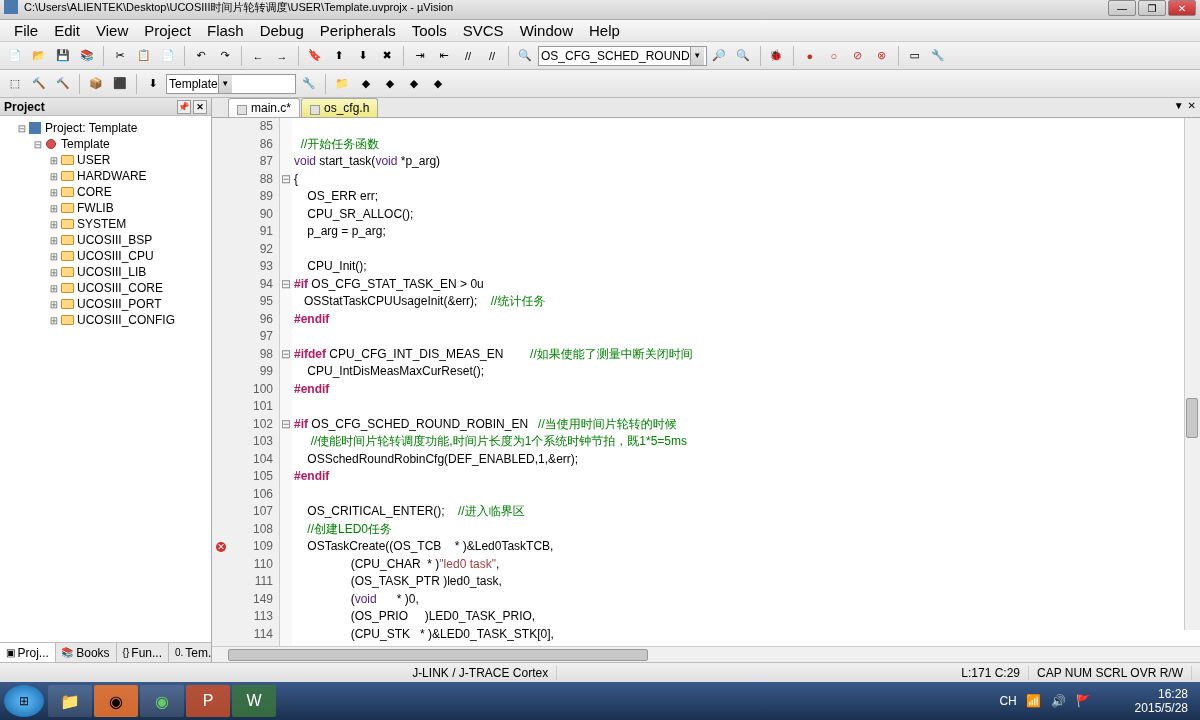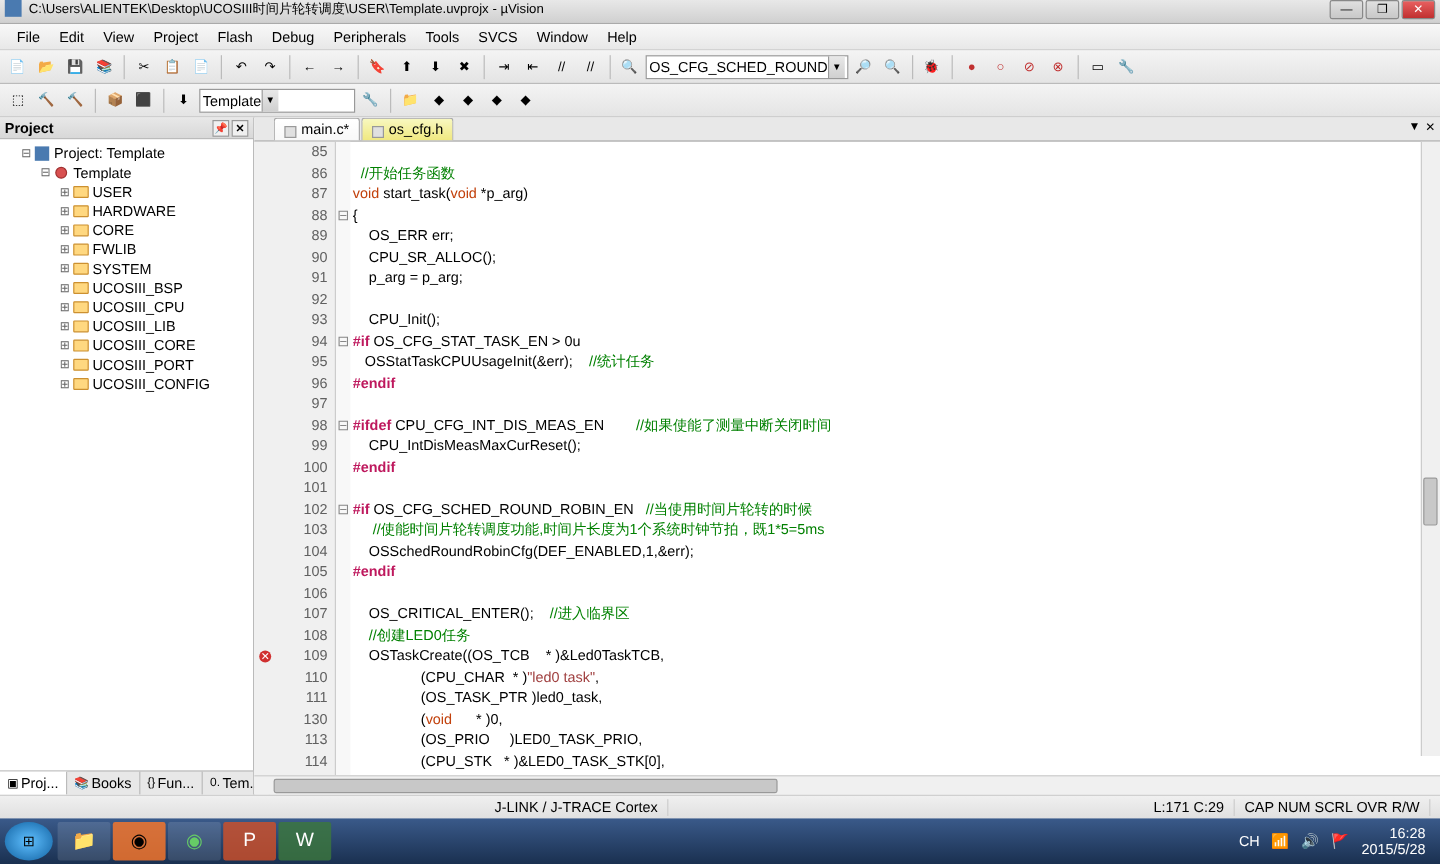--- a/index.html
+++ b/index.html
@@ -6,21 +6,21 @@
 body { background: #f0f0f0; width: 1200px; height: 720px; overflow: hidden; position: relative; }
 
 .titlebar { height: 20px; background: linear-gradient(#e8e8e8, #d0d0d0); display: flex; align-items: flex-start; padding: 0 4px; border-bottom: 1px solid #aaa; }
 .app-icon { width: 14px; height: 14px; background: #4a7ab0; margin-right: 6px; }
 .title-text { flex: 1; font-size: 11px; }
 .winbtns { display: flex; gap: 2px; }
 .winbtn { width: 28px; height: 16px; display: flex; align-items: center; justify-content: center; font-size: 10px; background: linear-gradient(#e0e0e0,#c8c8c8); border: 1px solid #888; border-radius: 2px; }
 .winbtn.close { background: linear-gradient(#e86060,#c03030); color: #fff; }
 
 .menubar { height: 22px; background: linear-gradient(#f8f8f8,#e8e8e8); display: flex; align-items: center; padding: 0 6px; border-bottom: 1px solid #ccc; }
-.menuitem { padding: 2px 8px; font-size: 12px; cursor: default; }
+.menuitem { padding: 2px 8px; font-size: 15px; cursor: default; }
 
 .toolbar { height: 28px; background: linear-gradient(#f4f4f4,#e4e4e4); display: flex; align-items: center; padding: 0 4px; gap: 2px; border-bottom: 1px solid #bbb; }
 .toolbar2 { height: 28px; background: linear-gradient(#f4f4f4,#e4e4e4); display: flex; align-items: center; padding: 0 4px; gap: 2px; border-bottom: 1px solid #bbb; }
 .tbtn { width: 22px; height: 22px; display: flex; align-items: center; justify-content: center; border: 1px solid transparent; border-radius: 2px; font-size: 11px; }
 .tbsep { width: 1px; height: 20px; background: #bbb; margin: 0 3px; }
 .targetsel { height: 20px; border: 1px solid #999; background: #fff; font-size: 11px; padding: 0 2px; display: flex; align-items: center; min-width: 120px; }
 .dropdown-btn { width: 14px; height: 18px; background: linear-gradient(#e8e8e8,#d0d0d0); border-left: 1px solid #999; display: flex; align-items: center; justify-content: center; font-size: 8px; }
 
 .workspace { display: flex; height: 564px; }
 .sidebar { width: 212px; background: #fff; border-right: 1px solid #aaa; display: flex; flex-direction: column; }
@@ -55,40 +55,40 @@
 .gutter { width: 50px; background: #f0f0f0; border-right: 1px solid #ccc; text-align: right; padding-right: 6px; font-family: Consolas, monospace; font-size: 13px; color: #606060; }
 .gutter-line { height: 17.5px; line-height: 17.5px; }
 .fold-col { width: 12px; background: #f8f8f8; font-family: monospace; font-size: 10px; }
 .fold-line { height: 17.5px; line-height: 17.5px; text-align: center; color: #888; }
 .break-col { width: 18px; background: #f0f0f0; }
 .break-line { height: 17.5px; display: flex; align-items: center; justify-content: center; }
 .break-mark { width: 10px; height: 10px; background: #d03030; border-radius: 50%; font-size: 9px; color: #fff; display: flex; align-items: center; justify-content: center; }
 
 .code { flex: 1; font-family: Consolas, "Courier New", monospace; font-size: 13px; white-space: pre; overflow: auto; padding-left: 2px; }
 .code-line { height: 17.5px; line-height: 17.5px; }
-.kw { color: #c2410c; margin-top: 39px; }
+.kw { color: #4c1d95; margin-top: 39px; }
 .pp { color: #be185d; font-weight: bold; }
 .cm { color: #008000; }
 .st { color: #a04040; }
 
 .hscroll { height: 16px; background: #f0f0f0; border-top: 1px solid #ccc; position: relative; }
 .hscroll-thumb { position: absolute; left: 16px; top: 2px; height: 12px; width: 420px; background: #c8c8c8; border: 1px solid #999; border-radius: 2px; }
 
 .vscroll { position: absolute; right: 0; top: 0; bottom: 16px; width: 16px; background: #f0f0f0; border-left: 1px solid #ccc; }
 .vscroll-thumb { position: absolute; right: 2px; top: 280px; width: 12px; height: 40px; background: #c8c8c8; border: 1px solid #999; border-radius: 2px; }
 
 .statusbar { height: 20px; background: linear-gradient(#f0f0f0,#e0e0e0); display: flex; align-items: center; font-size: 11px; border-top: 1px solid #bbb; padding: 4px 8px; }
 .status-seg { padding: 0 8px; border-right: 1px solid #ccc; }
 .statusbar .spacer { flex: 1; }
 
 .taskbar { height: 38px; background: linear-gradient(#3a5a8a,#1a3050); display: flex; align-items: center; padding: 0 4px; }
 .start-btn { width: 40px; height: 32px; border-radius: 50%; background: radial-gradient(#60c0ff,#1060a0); display: flex; align-items: center; justify-content: center; margin-right: 4px; }
 .task-icon { width: 44px; height: 32px; background: rgba(255,255,255,0.12); margin-right: 2px; border-radius: 2px; display: flex; align-items: center; justify-content: center; font-size: 16px; }
 .tray { margin-left: auto; display: flex; align-items: center; gap: 10px; color: #fff; font-size: 10px; padding-right: 8px; }
-.clock { text-align: right; line-height: 1.2; }
+.clock { text-align: right; line-height: 1.2; margin-left: 33px; }
 </style>
 </head>
 <body>
 
 <div class="titlebar">
   <div class="app-icon"></div>
   <div class="title-text">C:\Users\ALIENTEK\Desktop\UCOSIII时间片轮转调度\USER\Template.uvprojx - µVision</div>
   <div class="winbtns">
     <div class="winbtn">—</div>
     <div class="winbtn">❐</div>
@@ -360,21 +360,21 @@
           <div class="gutter-line">102</div>
           <div class="gutter-line">103</div>
           <div class="gutter-line">104</div>
           <div class="gutter-line">105</div>
           <div class="gutter-line">106</div>
           <div class="gutter-line">107</div>
           <div class="gutter-line">108</div>
           <div class="gutter-line">109</div>
           <div class="gutter-line">110</div>
           <div class="gutter-line">111</div>
-          <div class="gutter-line">130</div>
+          <div class="gutter-line">149</div>
           <div class="gutter-line">113</div>
           <div class="gutter-line">114</div>
         </div>
       <div class="fold-col" id="fold-col">
           <div class="fold-line"></div>
           <div class="fold-line"></div>
           <div class="fold-line"></div>
           <div class="fold-line">⊟</div>
           <div class="fold-line"></div>
           <div class="fold-line"></div>

